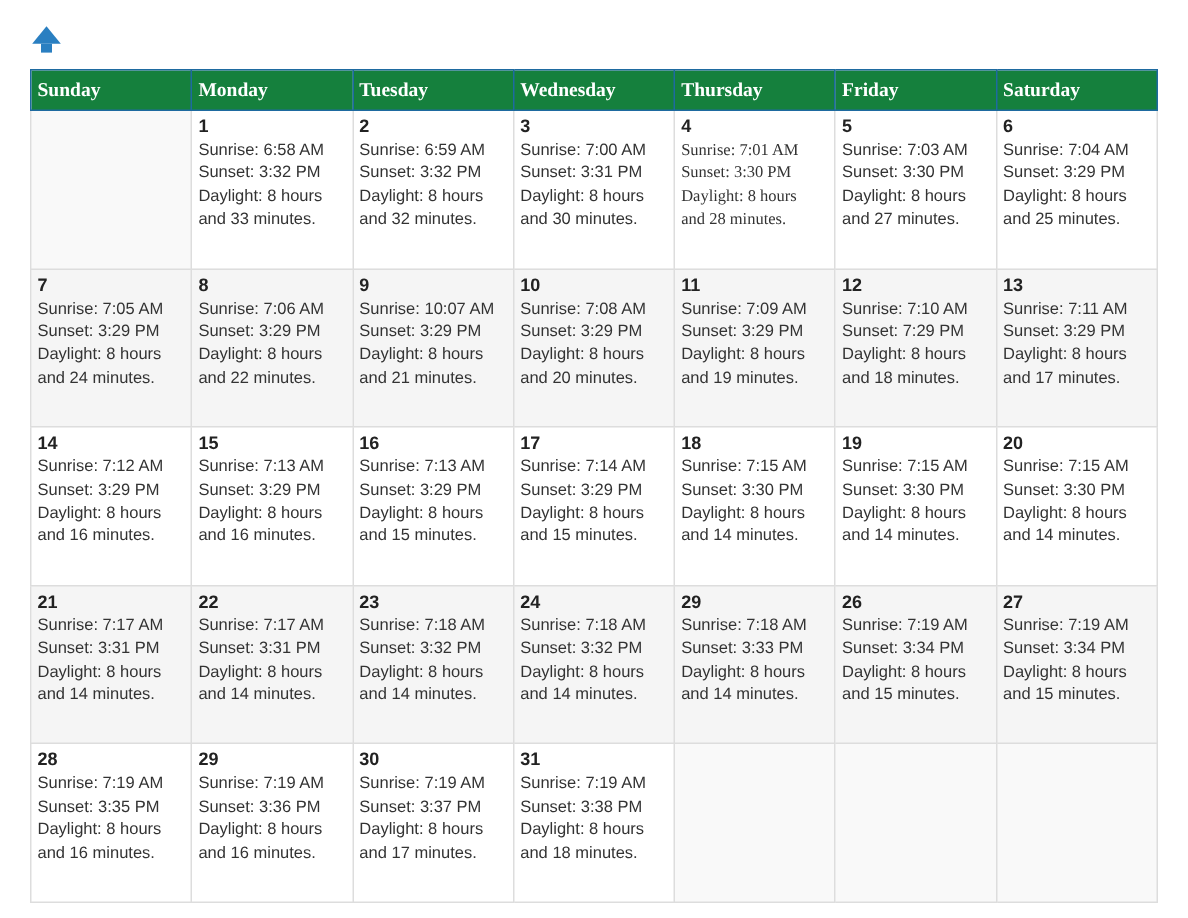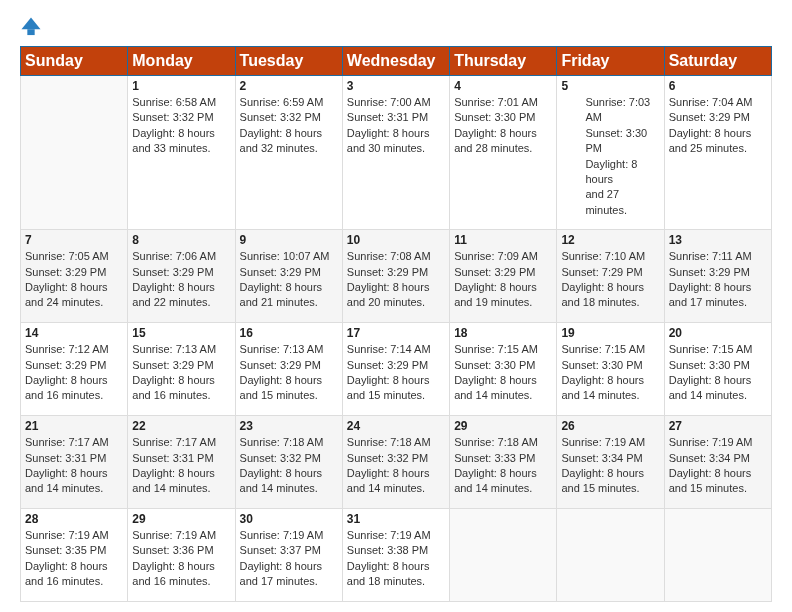--- a/index.html
+++ b/index.html
@@ -63,27 +63,28 @@
       margin-top: 2px;
     }
     .calendar {
       flex: 1;
       border: 1px solid #ccc;
       border-collapse: collapse;
       width: 100%;
       table-layout: fixed;
     }
     .calendar th {
-      background-color: #c2410c;
+      background-color: #15803d;
       color: #fff;
-      font-size: 16px;
+      font-size: 13px;
       font-weight: bold;
       padding: 5px 4px;
       border: 1px solid #1e6aa0;
       text-align: left;
+      font-family: Liberation Serif, serif;
     }
     .calendar td {
       border: 1px solid #ddd;
       vertical-align: top;
       padding: 3px 4px;
       font-size: 10px;
       color: #333;
       height: 88px;
     }
     .calendar tr:nth-child(even) td {
@@ -160,28 +161,28 @@
           </td>
           <td>
             <span class="day-number">3</span>
             <div class="day-info" style="white-space: pre-line;">Sunrise: 7:00 AM
 Sunset: 3:31 PM
 Daylight: 8 hours
 and 30 minutes.</div>
           </td>
           <td>
             <span class="day-number">4</span>
-            <div class="day-info" style="white-space: pre-line;">Sunrise: 7:01 AM
+            <div class="day-info" style="white-space: pre-line; font-family: Liberation Serif, serif;">Sunrise: 7:01 AM
 Sunset: 3:30 PM
 Daylight: 8 hours
 and 28 minutes.</div>
           </td>
           <td>
             <span class="day-number">5</span>
-            <div class="day-info" style="white-space: pre-line; margin-left: 24px;">Sunrise: 7:03 AM
+            <div class="day-info" style="white-space: pre-line;">Sunrise: 7:03 AM
 Sunset: 3:30 PM
 Daylight: 8 hours
 and 27 minutes.</div>
           </td>
           <td>
             <span class="day-number">6</span>
             <div class="day-info" style="white-space: pre-line;">Sunrise: 7:04 AM
 Sunset: 3:29 PM
 Daylight: 8 hours
 and 25 minutes.</div>

